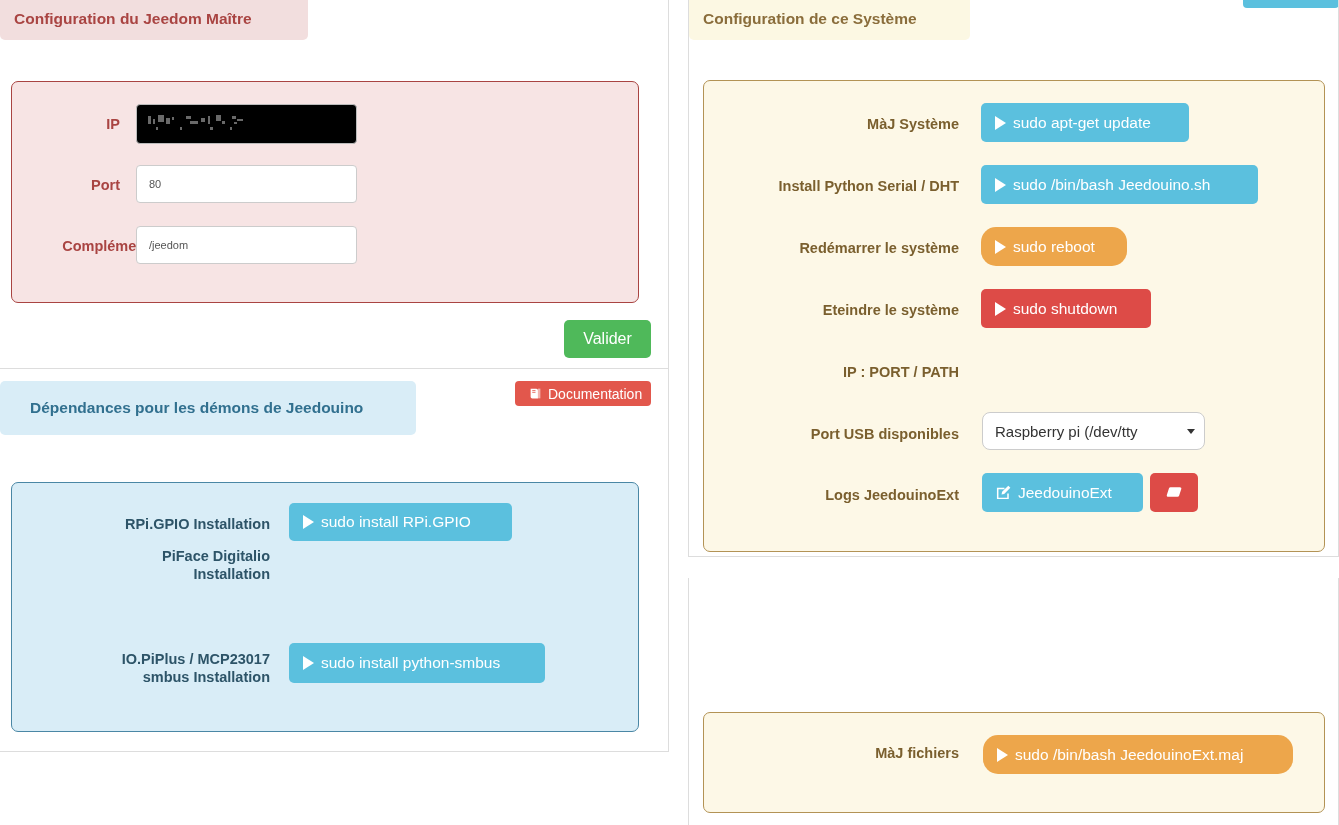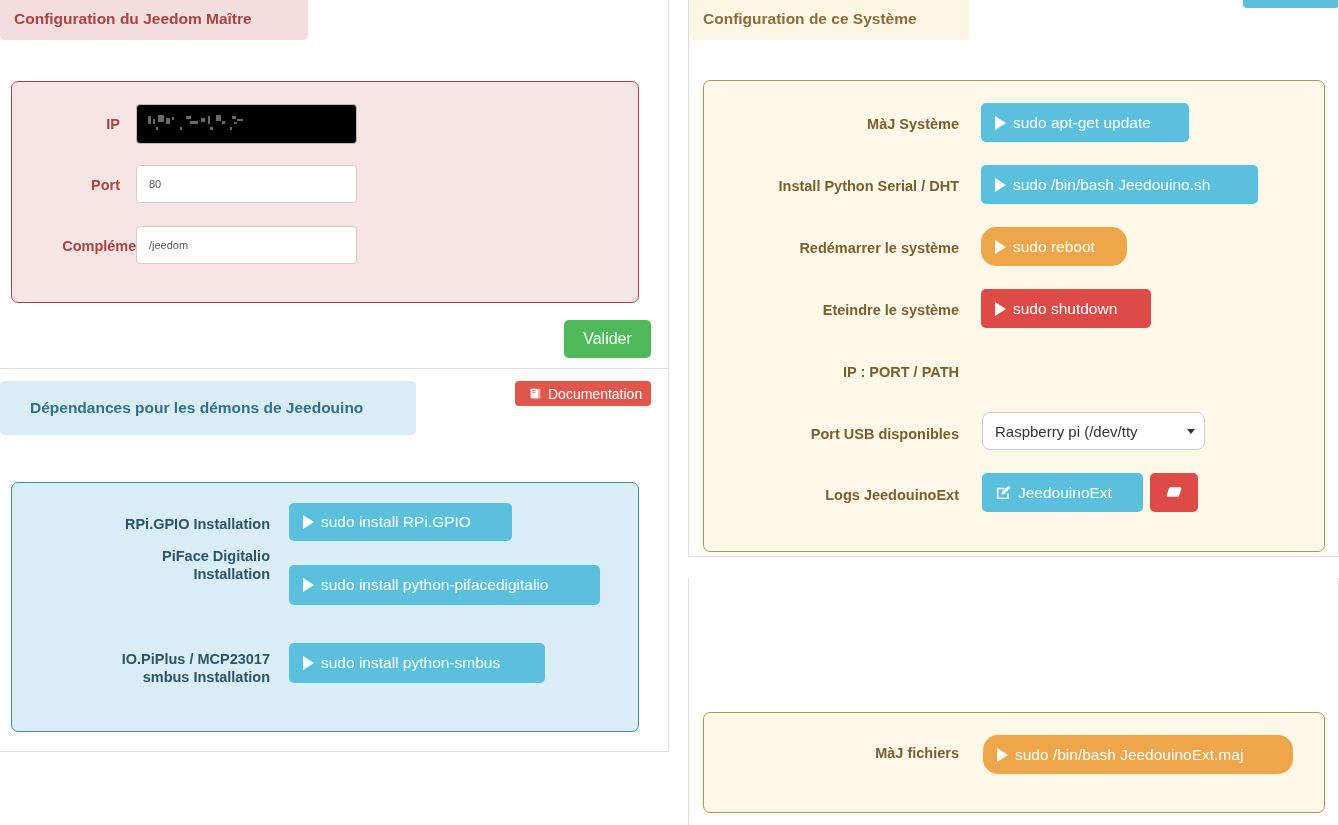--- a/index.html
+++ b/index.html
@@ -239,26 +239,20 @@
     <span class="ico">
         <span class="tri"></span>
       </span>
     <span>sudo install RPi.GPIO</span>
   </button>
 
   <div class="frow" style="left:40px; top:547px; width:230px; height:48px;
               justify-content:flex-end; align-items:flex-start;">
     <span class="flabel" style="color:#2d5468; text-align:right; white-space:normal; width:150px;">PiFace Digitalio Installation</span>
   </div>
-  <button class="btn blue" style="left:289px; top:565px; width:311px; height:40px;">
-    <span class="ico">
-        <span class="tri"></span>
-      </span>
-    <span>sudo install python-pifacedigitalio</span>
-  </button>
 
   <div class="frow" style="left:30px; top:650px; width:240px; height:48px;
               justify-content:flex-end; align-items:flex-start;">
     <span class="flabel" style="color:#2d5468; text-align:right; white-space:normal; width:190px;">IO.PiPlus / MCP23017 smbus Installation</span>
   </div>
   <button class="btn blue" style="left:289px; top:643px; width:256px; height:40px;">
     <span class="ico">
         <span class="tri"></span>
       </span>
     <span>sudo install python-smbus</span>

